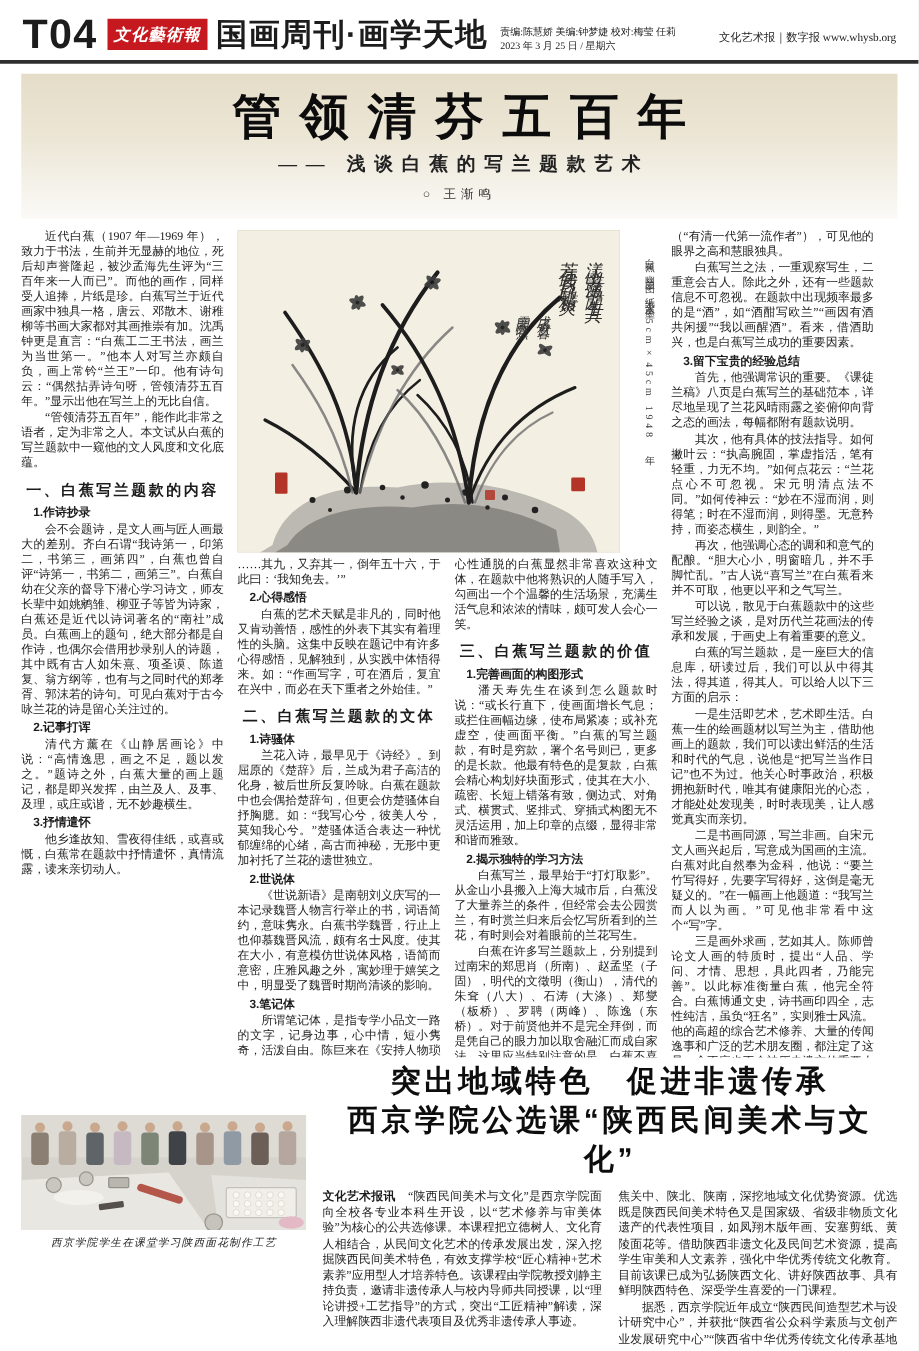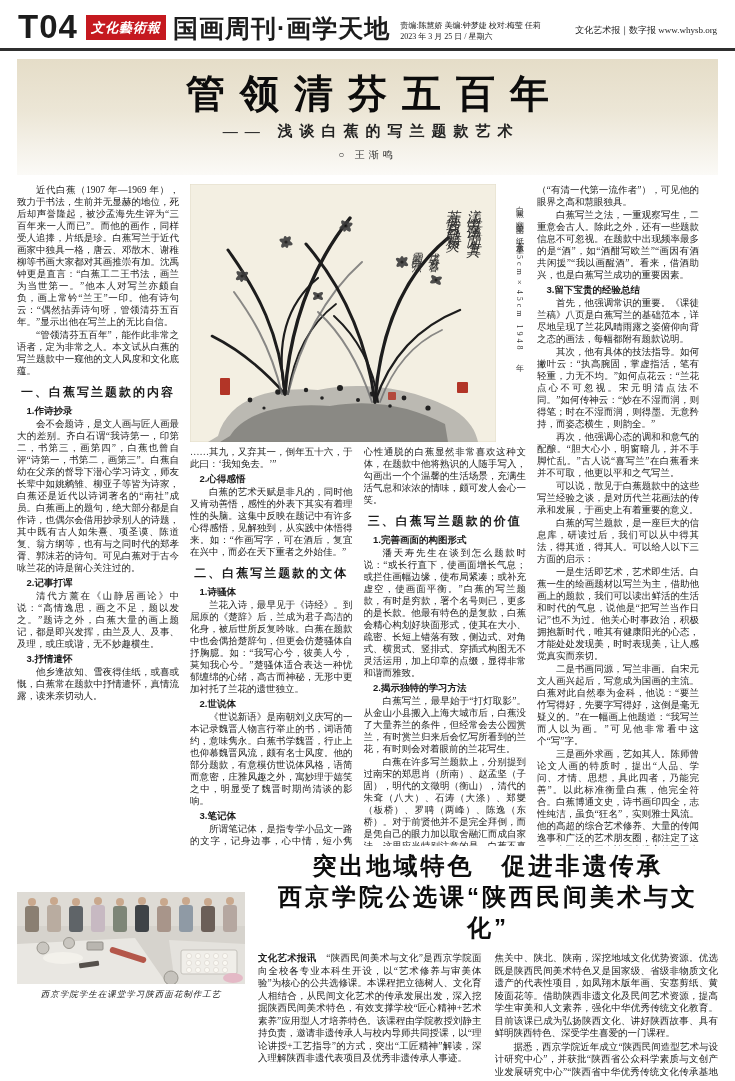--- a/index.html
+++ b/index.html
@@ -197,21 +197,21 @@
       </div>
       <div class="midcols">
         <div class="col">
             <div class="blk cont">……其九，又弃其一，倒年五十六，于此曰：‘我知免去。’”</div>
             <div class="blk h2">2.心得感悟</div>
             <div class="blk p">白蕉的艺术天赋是非凡的，同时他又肯动善悟，感性的外表下其实有着理性的头脑。这集中反映在题记中有许多心得感悟，见解独到，从实践中体悟得来。如：“作画写字，可在酒后，复宜在兴中，而必在天下重者之外始佳。”</div>
             <div class="blk h1">二、白蕉写兰题款的文体</div>
             <div class="blk h2">1.诗骚体</div>
             <div class="blk p">兰花入诗，最早见于《诗经》。到屈原的《楚辞》后，兰成为君子高洁的化身，被后世所反复吟咏。白蕉在题款中也会偶拾楚辞句，但更会仿楚骚体自抒胸臆。如：“我写心兮，彼美人兮，莫知我心兮。”楚骚体适合表达一种忧郁缠绵的心绪，高古而神秘，无形中更加衬托了兰花的遗世独立。</div>
             <div class="blk h2">2.世说体</div>
-            <div class="blk p">《世说新语》是南朝刘义庆写的一本记录魏晋人物言行举止的书，词语简约，意味隽永。白蕉书学魏晋，行止上也仰慕魏晋风流，颇有名士风度。他的部分题款，有意模仿世说体风格，语简而意密，庄雅风趣之外，寓妙理于嬉笑之中，明显受了魏晋时期尚清谈的影响。</div>
+            <div class="blk p">《世说新语》是南朝刘义庆写的一本记录魏晋人物言行举止的书，词语简约，意味隽永。白蕉书学魏晋，行止上也仰慕魏晋风流，颇有名士风度。使其在大小，有意模仿世说体风格，语简而意密，庄雅风趣之外，寓妙理于嬉笑之中，明显受了魏晋时期尚清谈的影响。</div>
             <div class="blk h2">3.笔记体</div>
             <div class="blk p">所谓笔记体，是指专学小品文一路的文字，记身边事，心中情，短小隽奇，活泼自由。陈巨来在《安持人物琐忆》中说：“白蕉文章‘似专学袁中郎一路者’，原是不错的。”</div>
           </div>
         <div class="col">
             <div class="blk cont">心性通脱的白蕉显然非常喜欢这种文体，在题款中他将熟识的人随手写入，勾画出一个个温馨的生活场景，充满生活气息和浓浓的情味，颇可发人会心一笑。</div>
             <div class="blk h1">三、白蕉写兰题款的价值</div>
             <div class="blk h2">1.完善画面的构图形式</div>
             <div class="blk p">潘天寿先生在谈到怎么题款时说：“或长行直下，使画面增长气息；或拦住画幅边缘，使布局紧凑；或补充虚空，使画面平衡。”白蕉的写兰题款，有时是穷款，署个名号则已，更多的是长款。他最有特色的是复款，白蕉会精心构划好块面形式，使其在大小、疏密、长短上错落有致，侧边式、对角式、横贯式、竖排式、穿插式构图无不灵活运用，加上印章的点缀，显得非常和谐而雅致。</div>
             <div class="blk h2">2.揭示独特的学习方法</div>
             <div class="blk p">白蕉写兰，最早始于“打灯取影”。从金山小县搬入上海大城市后，白蕉没了大量养兰的条件，但经常会去公园赏兰，有时赏兰归来后会忆写所看到的兰花，有时则会对着眼前的兰花写生。</div>

